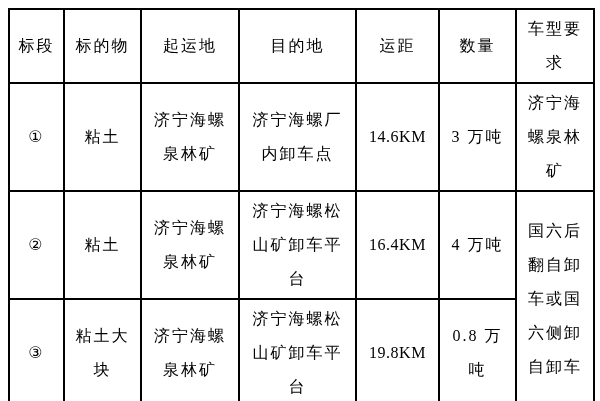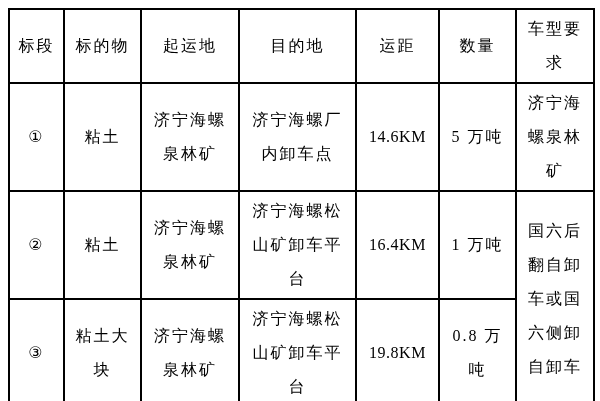--- a/index.html
+++ b/index.html
@@ -70,30 +70,30 @@
       <th>运距</th>
       <th>数量</th>
       <th>车型要求</th>
     </tr>
     <tr class="row-1">
       <td class="section-cell">①</td>
       <td>粘土</td>
       <td>济宁海螺泉林矿</td>
       <td>济宁海螺厂内卸车点</td>
       <td class="num">14.6KM</td>
-      <td>5 万吨</td>
+      <td>3 万吨</td>
       <td>济宁海螺泉林矿</td>
     </tr>
     <tr class="row-2">
       <td class="section-cell">②</td>
       <td>粘土</td>
       <td>济宁海螺泉林矿</td>
       <td>济宁海螺松山矿卸车平台</td>
       <td class="num">16.4KM</td>
-      <td>1 万吨</td>
+      <td>4 万吨</td>
       <td rowspan="2">国六后翻自卸车或国六侧卸自卸车</td>
     </tr>
     <tr class="row-3">
       <td class="section-cell">③</td>
       <td>粘土大块</td>
       <td>济宁海螺泉林矿</td>
       <td>济宁海螺松山矿卸车平台</td>
       <td class="num">19.8KM</td>
       <td>0.8 万吨</td>
     </tr>

